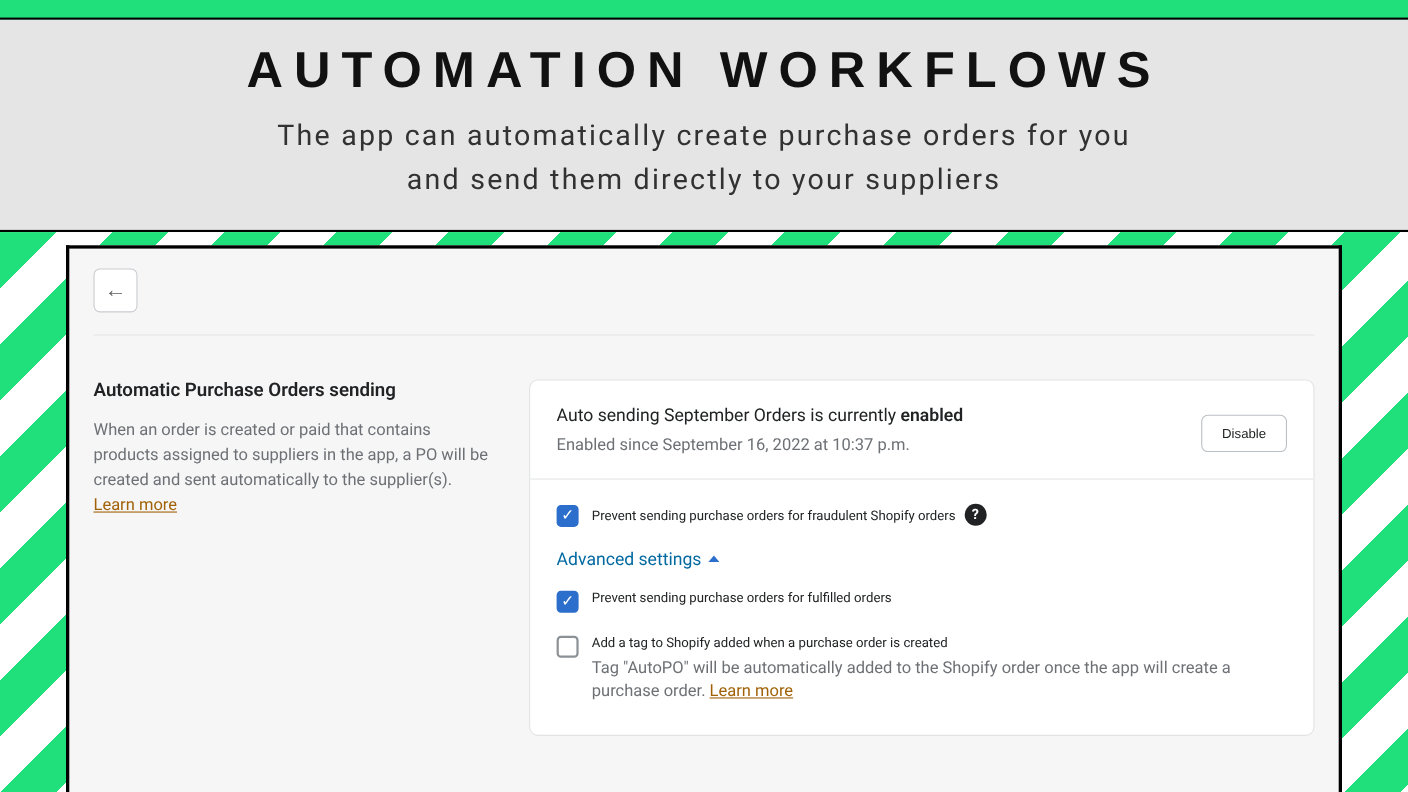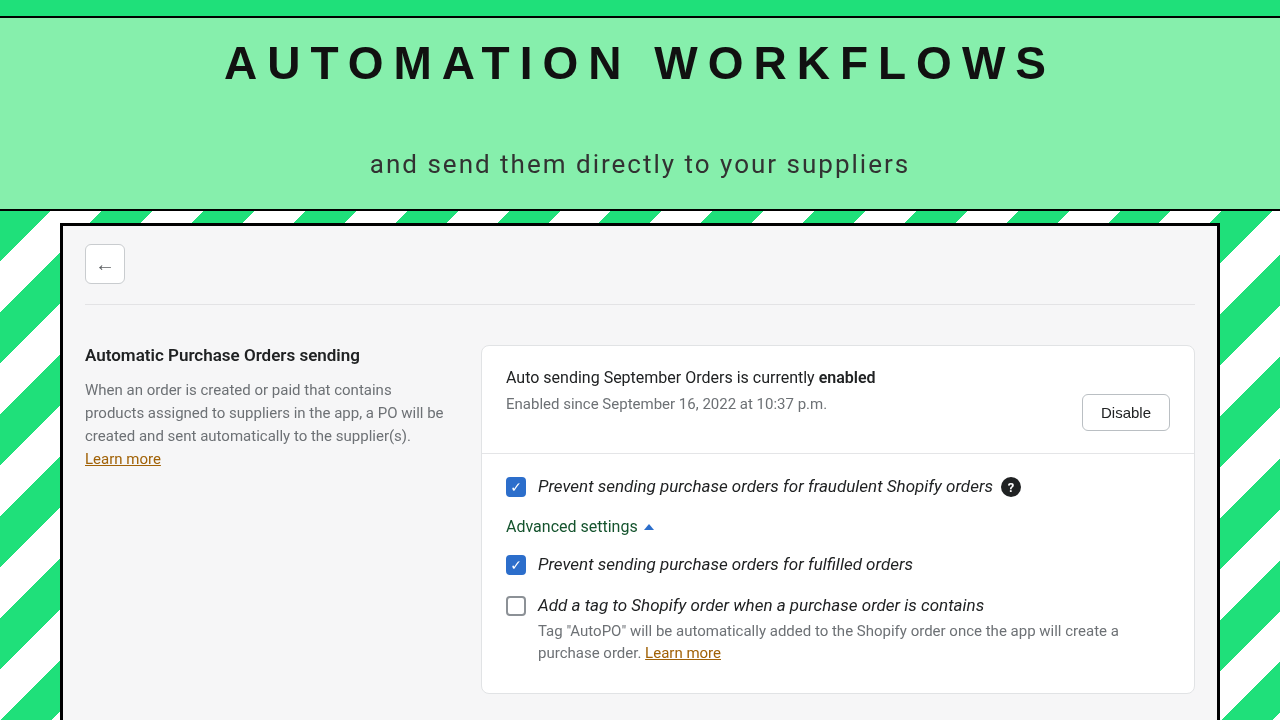--- a/index.html
+++ b/index.html
@@ -1,19 +1,19 @@
 <!DOCTYPE html>
 <html><head>
 <meta charset="utf-8">
 <style>
 * { margin: 0; padding: 0; box-sizing: border-box; }
 body { font-family: -apple-system, BlinkMacSystemFont, "Segoe UI", Roboto, sans-serif; background: #fff; width: 1280px; height: 720px; overflow: hidden; }
 
 .hero-top-bar { height: 18px; background: #1fe07a; border-bottom: 2px solid #000; }
-.hero { background: #86efac; text-align: center; padding: 18px 0 24px; border-bottom: 2px solid #000; }
+.hero { background: #e5e5e5; text-align: center; padding: 18px 0 24px; border-bottom: 2px solid #000; }
 .hero-title { font-family: "Arial Black", Impact, sans-serif; font-weight: 900; font-size: 46px; letter-spacing: 10px; color: #111; text-transform: uppercase; }
 .hero-sub { font-size: 26px; color: #323232; letter-spacing: 2px; margin-top: 14px; line-height: 1.55; }
 
 .stage {
   position: relative;
   height: 522px;
   background: repeating-linear-gradient(135deg, #1fe07a 0 36px, #ffffff 36px 72px);
   padding-top: 12px;
 }
 
@@ -35,41 +35,41 @@
 .left { width: 360px; }
 .section-title { font-size: 17px; font-weight: 600; color: #202223; margin-bottom: 14px; }
 .section-desc { font-size: 15px; color: #6d7175; line-height: 1.55; }
 .link { color: #a16207; text-decoration: underline; cursor: pointer; }
 
 .card { flex: 1; background: #fff; border: 1px solid #e1e3e5; border-radius: 8px; overflow: hidden; }
 .card-top { padding: 22px 24px; border-bottom: 1px solid #e4e5e7; display: flex; justify-content: space-between; align-items: flex-start; gap: 20px; }
 .status-line { font-size: 16px; color: #202223; }
 .status-line strong { font-weight: 600; }
 .status-since { font-size: 15px; color: #6d7175; margin-top: 8px; }
-.disable-btn { border: 1px solid #babfc3; background: #fff; border-radius: 6px; padding: 9px 18px; font-size: 15px; color: #202223; cursor: pointer; margin-top: 26px; }
+.disable-btn { border: 1px solid #babfc3; background: #fff; border-radius: 6px; padding: 9px 18px; font-size: 12px; color: #202223; cursor: pointer; margin-top: 9px; }
 
 .card-body { padding: 22px 24px 28px; }
 .opt { display: flex; align-items: flex-start; gap: 12px; margin-bottom: 20px; }
 .opt:last-child { margin-bottom: 0; }
 .cb { width: 20px; height: 20px; border: 2px solid #8c9196; border-radius: 4px; flex-shrink: 0; display: flex; align-items: center; justify-content: center; cursor: pointer; margin-top: 1px; }
 .cb.checked { background: #2c6ecb; border-color: #2c6ecb; color: #fff; font-size: 14px; }
-.opt-label { font-size: 17px; color: #202223; font-style: italic; }
+.opt-label { font-size: 12px; color: #202223; }
 .opt-help { font-size: 15px; color: #6d7175; margin-top: 6px; line-height: 1.45; }
 .help-icon { width: 20px; height: 20px; border-radius: 50%; background: #202223; color: #fff; font-size: 13px; font-weight: bold; display: inline-flex; align-items: center; justify-content: center; margin-left: 8px; vertical-align: middle; }
-.adv { color: #14532d; font-size: 16px; cursor: pointer; margin-bottom: 18px; display: inline-flex; align-items: center; gap: 6px; justify-content: space-between; }
+.adv { color: #0369a1; font-size: 16px; cursor: pointer; margin-bottom: 18px; display: inline-flex; align-items: center; gap: 6px; justify-content: space-between; }
 .caret-up { width: 0; height: 0; border-left: 5px solid transparent; border-right: 5px solid transparent; border-bottom: 6px solid #2c6ecb; }
 </style>
 </head>
 <body>
 
 <div class="hero-top-bar"></div>
 <div class="hero">
   <div class="hero-title">AUTOMATION  WORKFLOWS</div>
   <div class="hero-sub">
-    <br>
+    <span>The app can automatically create purchase orders for you</span><br>
     <span>and send them directly to your suppliers</span>
   </div>
 </div>
 
 <div class="stage">
   <div class="panel">
 
     <div class="panel-head">
       <div class="back-btn">
         <span>←</span>
@@ -112,21 +112,21 @@
           </div>
 
           <div class="opt">
             <div class="cb checked">✓</div>
             <div class="opt-label">Prevent sending purchase orders for fulfilled orders</div>
           </div>
 
           <div class="opt">
             <div class="cb"></div>
             <div>
-              <div class="opt-label">Add a tag to Shopify order when a purchase order is contains</div>
+              <div class="opt-label">Add a tag to Shopify added when a purchase order is created</div>
               <div class="opt-help">
                 <span>Tag "AutoPO" will be automatically added to the Shopify order once the app will create a purchase order. </span><span class="link">Learn more</span>
               </div>
             </div>
           </div>
 
         </div>
       </div>
     </div>
   </div>

